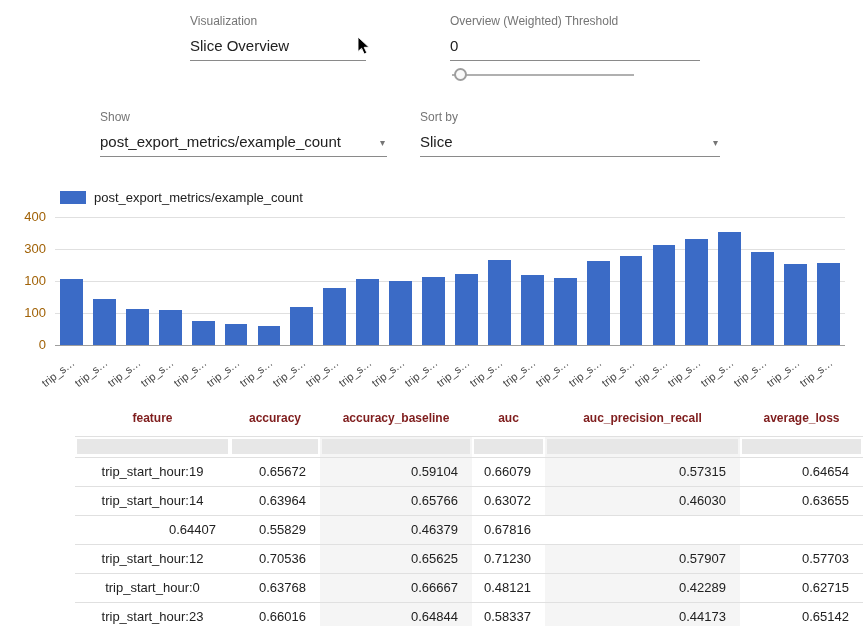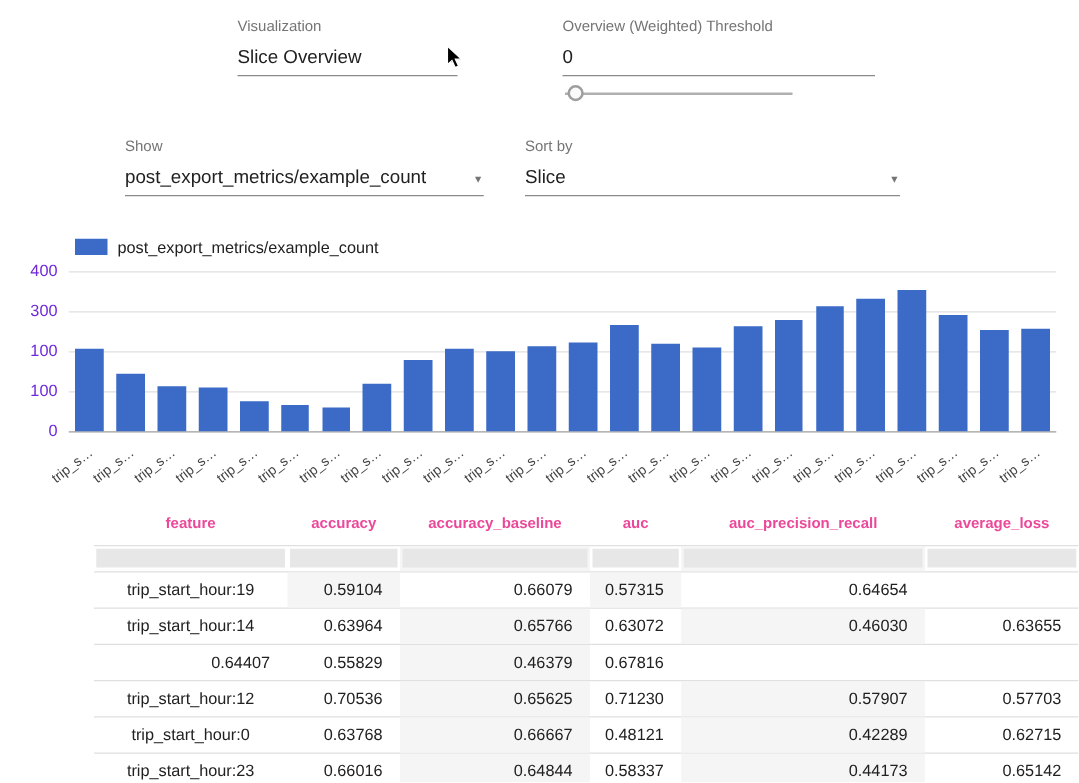--- a/index.html
+++ b/index.html
@@ -22,27 +22,27 @@
   .cursor-icon{position:absolute;left:357px;top:36px;z-index:5;}
   
   .chart{position:absolute;left:0;top:188px;width:863px;height:212px;}
   .legend{position:absolute;left:60px;top:2px;display:flex;align-items:center;}
   .legend-swatch{width:26px;height:13px;margin-right:8px;}
   .legend-label{font-size:13px;color:#212121;}
   .plot{position:absolute;left:55px;top:29px;width:790px;height:128px;}
   .gridline{position:absolute;left:0;right:0;height:1px;background:#e0e0e0;}
   .gridline.base{background:#9e9e9e;}
   .bar{position:absolute;bottom:0;}
-  .ylabel{position:absolute;left:0;width:46px;text-align:right;font-size:13px;color:#6d28d9;}
+  .ylabel{position:absolute;left:0;width:46px;text-align:right;font-size:13px;color:#a16207;}
   .xlabel{position:absolute;width:58px;font-size:11px;color:#424242;text-align:right;
           transform:rotate(-38deg);transform-origin:100% 50%;white-space:nowrap;}
   
   .metrics-table{position:absolute;left:75px;top:400px;width:788px;height:226px;overflow:hidden;}
   .trow{display:grid;grid-template-columns:155px 90px 152px 73px 195px 123px;}
-  .thead .tcell{font-size:12px;font-weight:bold;color:#ec4899;line-height:36px;text-align:center;
+  .thead .tcell{font-size:12px;font-weight:bold;color:#7f1d1d;line-height:36px;text-align:center;
                 cursor:pointer;overflow:hidden;white-space:nowrap;}
   .thead{border-bottom:1px solid #e0e0e0;}
   .frow .fcell{height:20px;}
   .fbox{height:15px;margin:2px 2px;background:#e7e7e7;}
   .drow{border-top:1px solid #e0e0e0;}
   .drow .tcell{font-size:13px;line-height:28px;color:#212121;overflow:hidden;white-space:nowrap;}
   .tcell.feat{text-align:center;}
   .tcell.num{text-align:right;padding-right:14px;}
   .shaded{background:#f5f5f5;}
 </style>
@@ -184,20 +184,21 @@
         <div class="fcell shaded">
           <div class="fbox"></div>
         </div>
         <div class="fcell">
           <div class="fbox"></div>
         </div>
       </div>
     <div id="tbody">
         <div class="trow drow">
           <div class="tcell feat">trip_start_hour:19</div>
+          <div class="tcell num">0.65672</div>
           <div class="tcell num shaded">0.59104</div>
           <div class="tcell num">0.66079</div>
           <div class="tcell num shaded">0.57315</div>
           <div class="tcell num">0.64654</div>
         </div>
         <div class="trow drow">
           <div class="tcell feat">trip_start_hour:14</div>
           <div class="tcell num">0.63964</div>
           <div class="tcell num shaded">0.65766</div>
           <div class="tcell num">0.63072</div>

